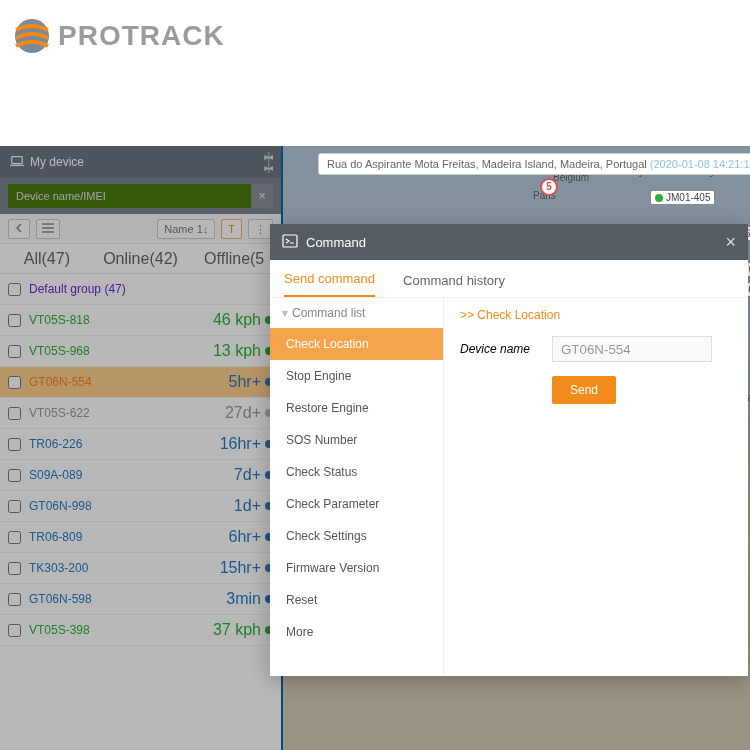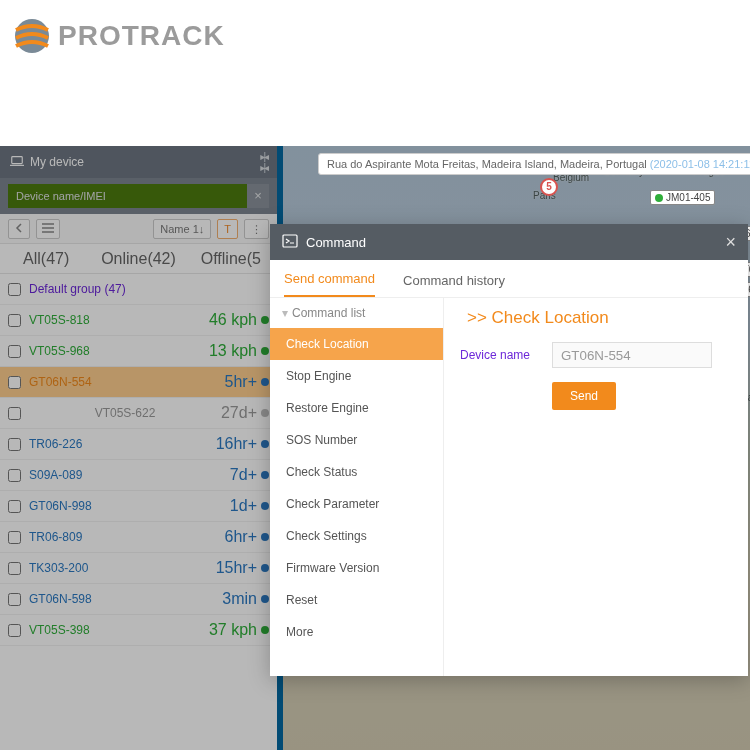--- a/index.html
+++ b/index.html
@@ -21,21 +21,21 @@
   .addr-pill{position:absolute;left:318px;top:153px;background:#fff;border:1px solid #ccc;border-radius:3px;font-size:11px;color:#666;padding:4px 8px;white-space:nowrap;z-index:6;}
   .addr-pill .ts{color:#8cbfe8;}
   .marker{position:absolute;border:2px solid #d9534f;color:#d9534f;background:#fff;border-radius:50%;width:18px;height:18px;font-size:10px;line-height:14px;text-align:center;font-weight:bold;z-index:5;}
   .tag{position:absolute;background:#fff;border:1px solid #888;font-size:10px;padding:1px 4px;color:#444;z-index:5;white-space:nowrap;border-radius:2px;}
   .dot-green{display:inline-block;width:8px;height:8px;border-radius:50%;background:#2fae3a;vertical-align:middle;margin-right:3px;}
 
   
   .dim{position:absolute;left:0;top:146px;width:750px;height:604px;background:rgba(0,0,0,0.28);z-index:3;}
 
   
-  .side{position:absolute;left:0;top:146px;width:283px;height:604px;background:#fff;z-index:2;border-right:6px solid #0369a1;}
+  .side{position:absolute;left:0;top:146px;width:283px;height:604px;background:#fff;z-index:2;border-right:2px solid #0369a1;}
   .side-h{height:32px;background:#6e7783;color:#fff;display:flex;align-items:center;padding:0 10px;font-size:12px;justify-content:space-between;}
   .side-h .ic{width:14px;height:14px;}
   .side-h .collapse{font-size:10px;letter-spacing:-2px;color:#d7dbe0;}
   .search-row{padding:6px 8px;background:#7d8590;display:flex;align-items:center;}
   .search-row input{flex:1;height:24px;background:#4d7c0f;border:none;padding:0 8px;color:#e8eaec;font-size:11px;}
   .search-row input::placeholder{color:#e0e2e5;}
   .search-x{width:22px;height:24px;background:#8b929b;text-align:center;line-height:24px;color:#e3e5e7;font-size:13px;cursor:pointer;}
   .tool-row{height:30px;border-bottom:1px solid #e7e7e7;display:flex;align-items:center;padding:8px 8px;gap:6px;font-size:11px;color:#7a7a7a;background:#fafafa;}
   .tool-row .sp{flex:1;}
   .tool-row .btn{border:1px solid #ccc;border-radius:2px;height:20px;padding:0 6px;line-height:18px;background:#fff;}
@@ -45,42 +45,42 @@
   .tabs div{flex:1;text-align:center;line-height:30px;}
   .rows{overflow:hidden;}
   .row{height:31px;display:flex;align-items:center;padding:0 8px;border-bottom:1px solid #f2f2f2;font-size:12px;}
   .row input[type=checkbox]{margin-right:8px;}
   .row .nm{flex:1;}
   .row .st{font-size:16px;display:flex;align-items:center;gap:4px;}
   .row .dot{width:8px;height:8px;border-radius:50%;display:inline-block;}
   .row.selected{background:#ffcf8f;}
   .c-green{color:#2fae3a;} .d-green{background:#2fae3a;}
   .c-blue{color:#2b79c2;} .d-blue{background:#2b79c2;}
-  .c-gray{color:#9a9a9a;text-align:center;} .d-gray{background:#bdbdbd;}
+  .c-gray{color:#9a9a9a;} .d-gray{background:#bdbdbd;}
   .c-orange{color:#f28a1c;}
   .c-black{color:#6d28d9;}
 
   
   .modal{position:absolute;left:270px;top:224px;width:478px;height:452px;background:#fff;z-index:10;box-shadow:0 4px 20px rgba(0,0,0,0.25);display:flex;flex-direction:column;}
   .m-head{height:36px;background:#555c63;color:#fff;display:flex;align-items:center;padding:0 12px;font-size:13px;justify-content:space-between;}
   .m-head .ic{margin-right:8px;}
   .m-head .x{font-size:18px;cursor:pointer;color:#ddd;}
   .m-tabs{height:38px;display:flex;align-items:flex-end;padding:0 14px;gap:28px;font-size:13px;border-bottom:1px solid #eee;}
   .m-tabs .t{padding-bottom:9px;color:#666;cursor:pointer;}
   .m-tabs .t.active{color:#f28a1c;border-bottom:2px solid #f28a1c;}
   .m-body{flex:1;display:flex;}
   .m-left{width:174px;border-right:1px solid #eee;}
   .cl-head{height:30px;line-height:30px;padding:0 12px;font-size:12px;color:#888;}
   .cl-head .arw{color:#bbb;margin-right:4px;}
   .cl-item{height:32px;line-height:32px;padding:0 16px;font-size:12px;color:#555;cursor:pointer;}
   .cl-item.sel{background:#f6a44b;color:#fff;}
   .m-right{flex:1;padding:10px 16px;font-size:12px;}
-  .crumb{color:#f28a1c;font-size:17px;margin-bottom:14px;margin-left:7px;}
+  .crumb{color:#f28a1c;font-size:12px;margin-bottom:14px;}
   .frow{display:flex;align-items:center;gap:10px;margin-bottom:14px;}
-  .frow label{color:#6d28d9;width:82px;}
+  .frow label{color:#000000;width:82px;font-style:italic;}
   .frow input{height:26px;border:1px solid #ddd;background:#fafafa;padding:0 8px;color:#999;width:160px;}
   .send{background:#f28a1c;color:#fff;border:none;height:28px;padding:0 18px;border-radius:2px;font-size:12px;cursor:pointer;margin-left:92px;}
 </style>
 </head>
 <body>
 
 <div class="logo">
   <span class="logo-mark">
     <svg viewBox="0 0 36 36">
         <circle cx="18" cy="18" r="17" fill="#7a8a97"></circle>

